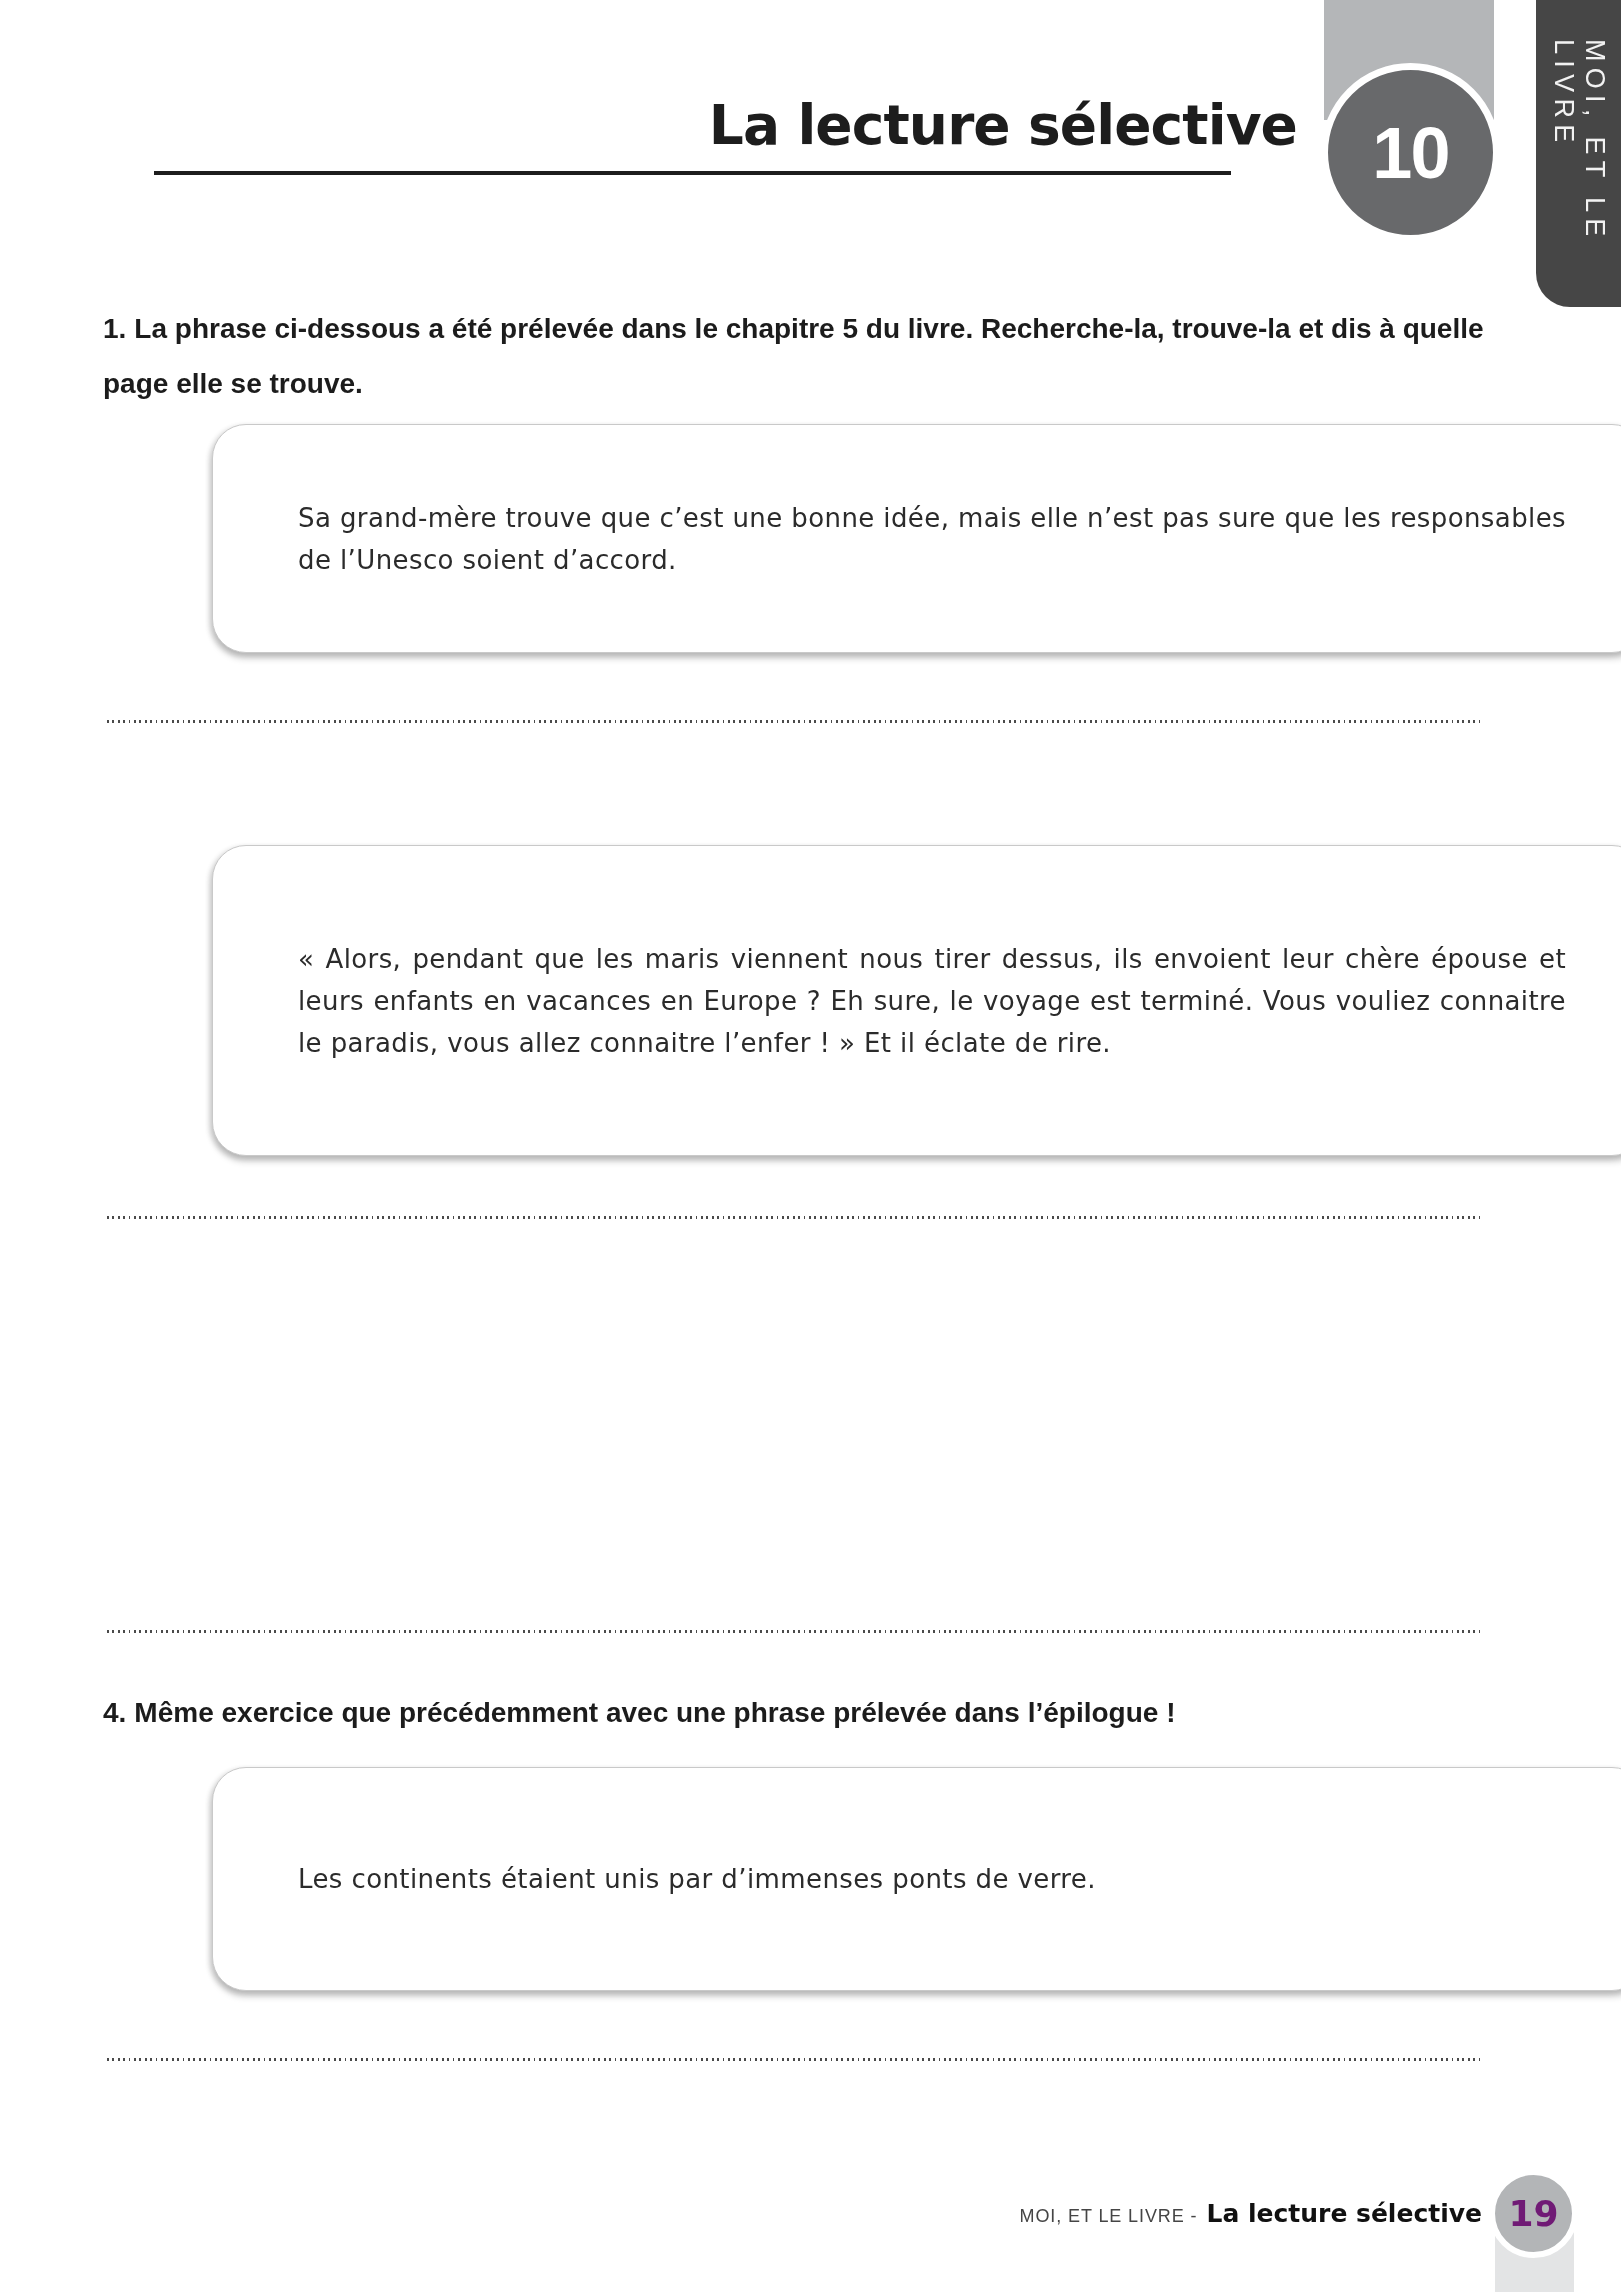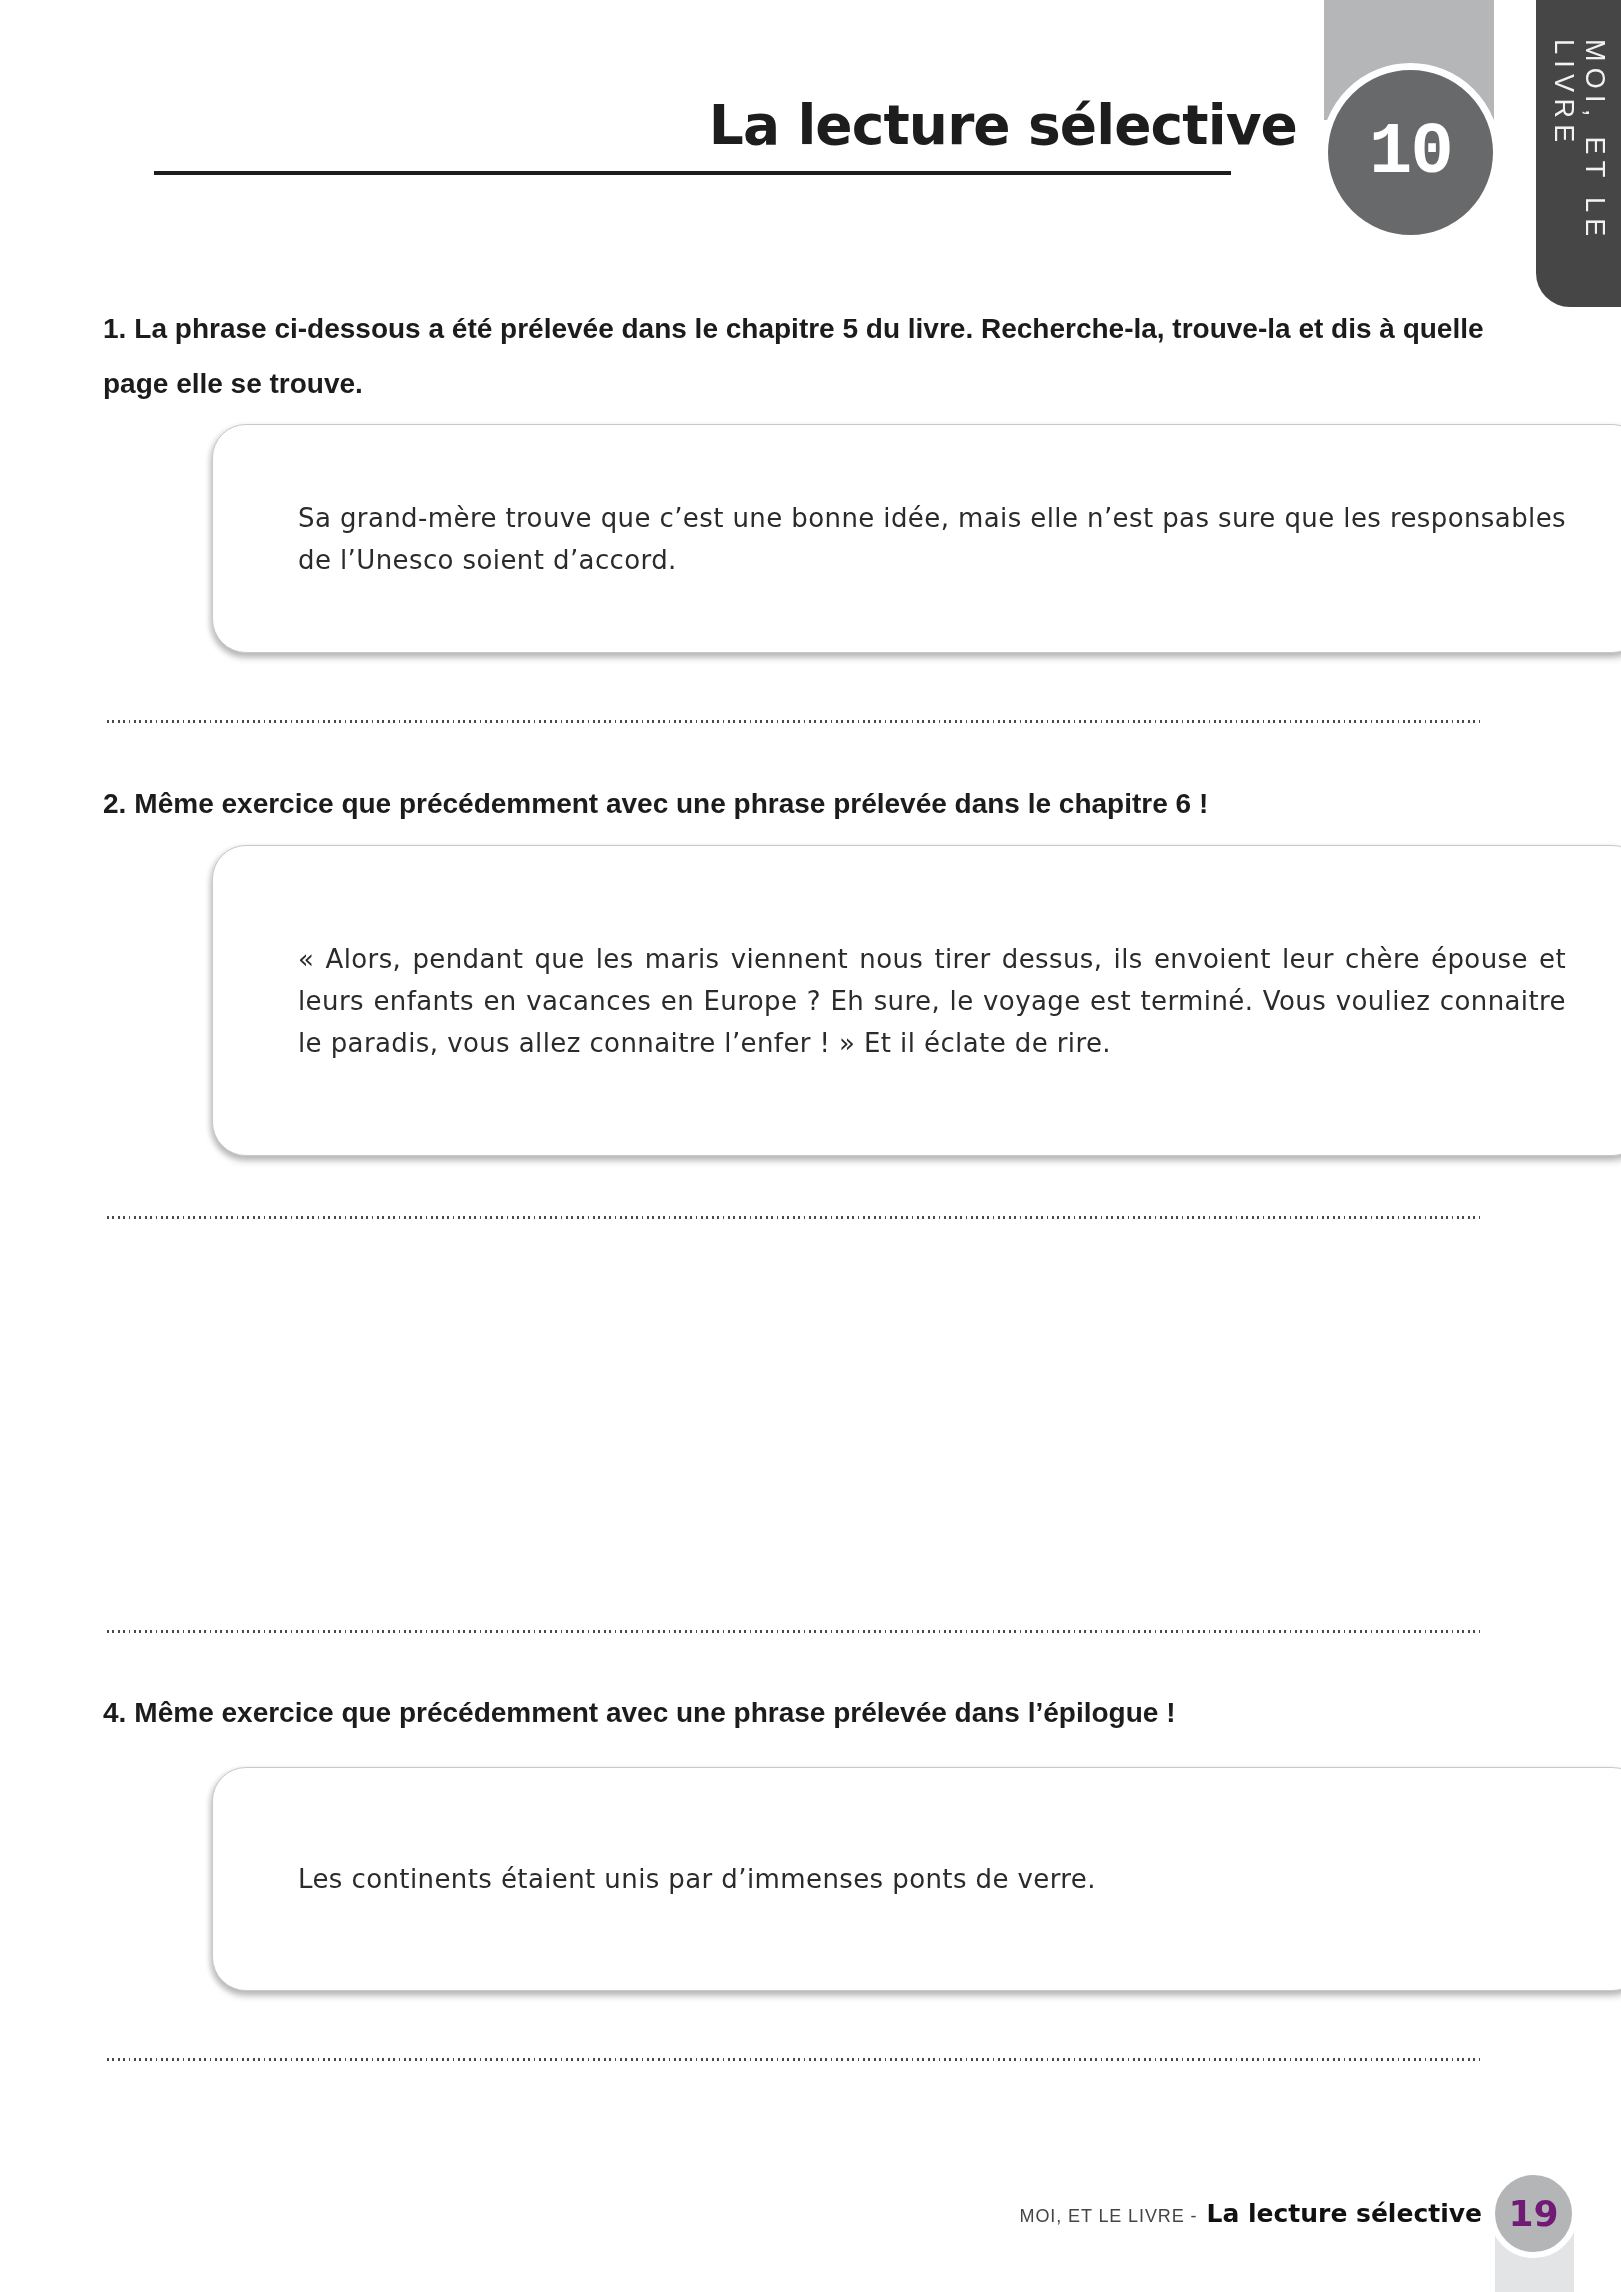--- a/index.html
+++ b/index.html
@@ -27,21 +27,21 @@
     color:#f2f2f2;font-size:27px;font-weight:400;letter-spacing:6.3px;
     font-family:"Liberation Sans", sans-serif;
   }
   .unit-circle{
     position:absolute;left:1321px;top:63px;width:165px;height:165px;
     background:#68696b;border:7.2px solid #ffffff;border-radius:50%;
     z-index:2;display:flex;align-items:center;justify-content:center;
   }
   .unit-circle span{
     color:#ffffff;font-size:72px;font-weight:bold;
-    font-family:Liberation Mono, monospace;letter-spacing:-1.8px;
+    font-family:Liberation Sans, sans-serif;letter-spacing:-1.8px;
   }
   .page-title{
     position:absolute;right:325px;top:93px;margin:0;
     font-family:"DejaVu Sans", sans-serif;
     font-size:55px;font-weight:bold;color:#1d1d1d;letter-spacing:-0.9px;
     white-space:nowrap;z-index:2;
   }
   .title-rule{
     position:absolute;left:154px;top:171px;width:1077px;height:3.6px;
     background:#1d1d1d;
@@ -118,23 +118,20 @@
   <div class="title-rule"></div>
 
   <p class="prompt" style="top:301px">
     <span class="num">1.</span><span>La phrase ci-dessous a été prélevée dans le chapitre 5 du livre. Recherche-la, trouve-la et dis à quelle page elle se trouve.</span>
   </p>
   <div class="quote-box" style="top:424px;height:229px">
     <p>Sa grand-mère trouve que c’est une bonne idée, mais elle n’est pas sure que les responsables de l’Unesco soient d’accord.</p>
   </div>
   <div class="dotted" style="top:720px"></div>
 
-  <p class="prompt" style="top:776px">
-    <span class="num">2.</span><span>Même exercice que précédemment avec une phrase prélevée dans le chapitre 6 !</span>
-  </p>
   <div class="quote-box" style="top:845px;height:311px">
     <p>« Alors, pendant que les maris viennent nous tirer dessus, ils envoient leur chère épouse et leurs enfants en vacances en Europe ? Eh sure, le voyage est terminé. Vous vouliez connaitre le paradis, vous allez connaitre l’enfer ! » Et il éclate de rire.</p>
   </div>
   <div class="dotted" style="top:1216px"></div>
 
   <div class="dotted" style="top:1630px"></div>
 
   <p class="prompt" style="top:1685px">
     <span class="num">4.</span><span>Même exercice que précédemment avec une phrase prélevée dans l’épilogue !</span>
   </p>

